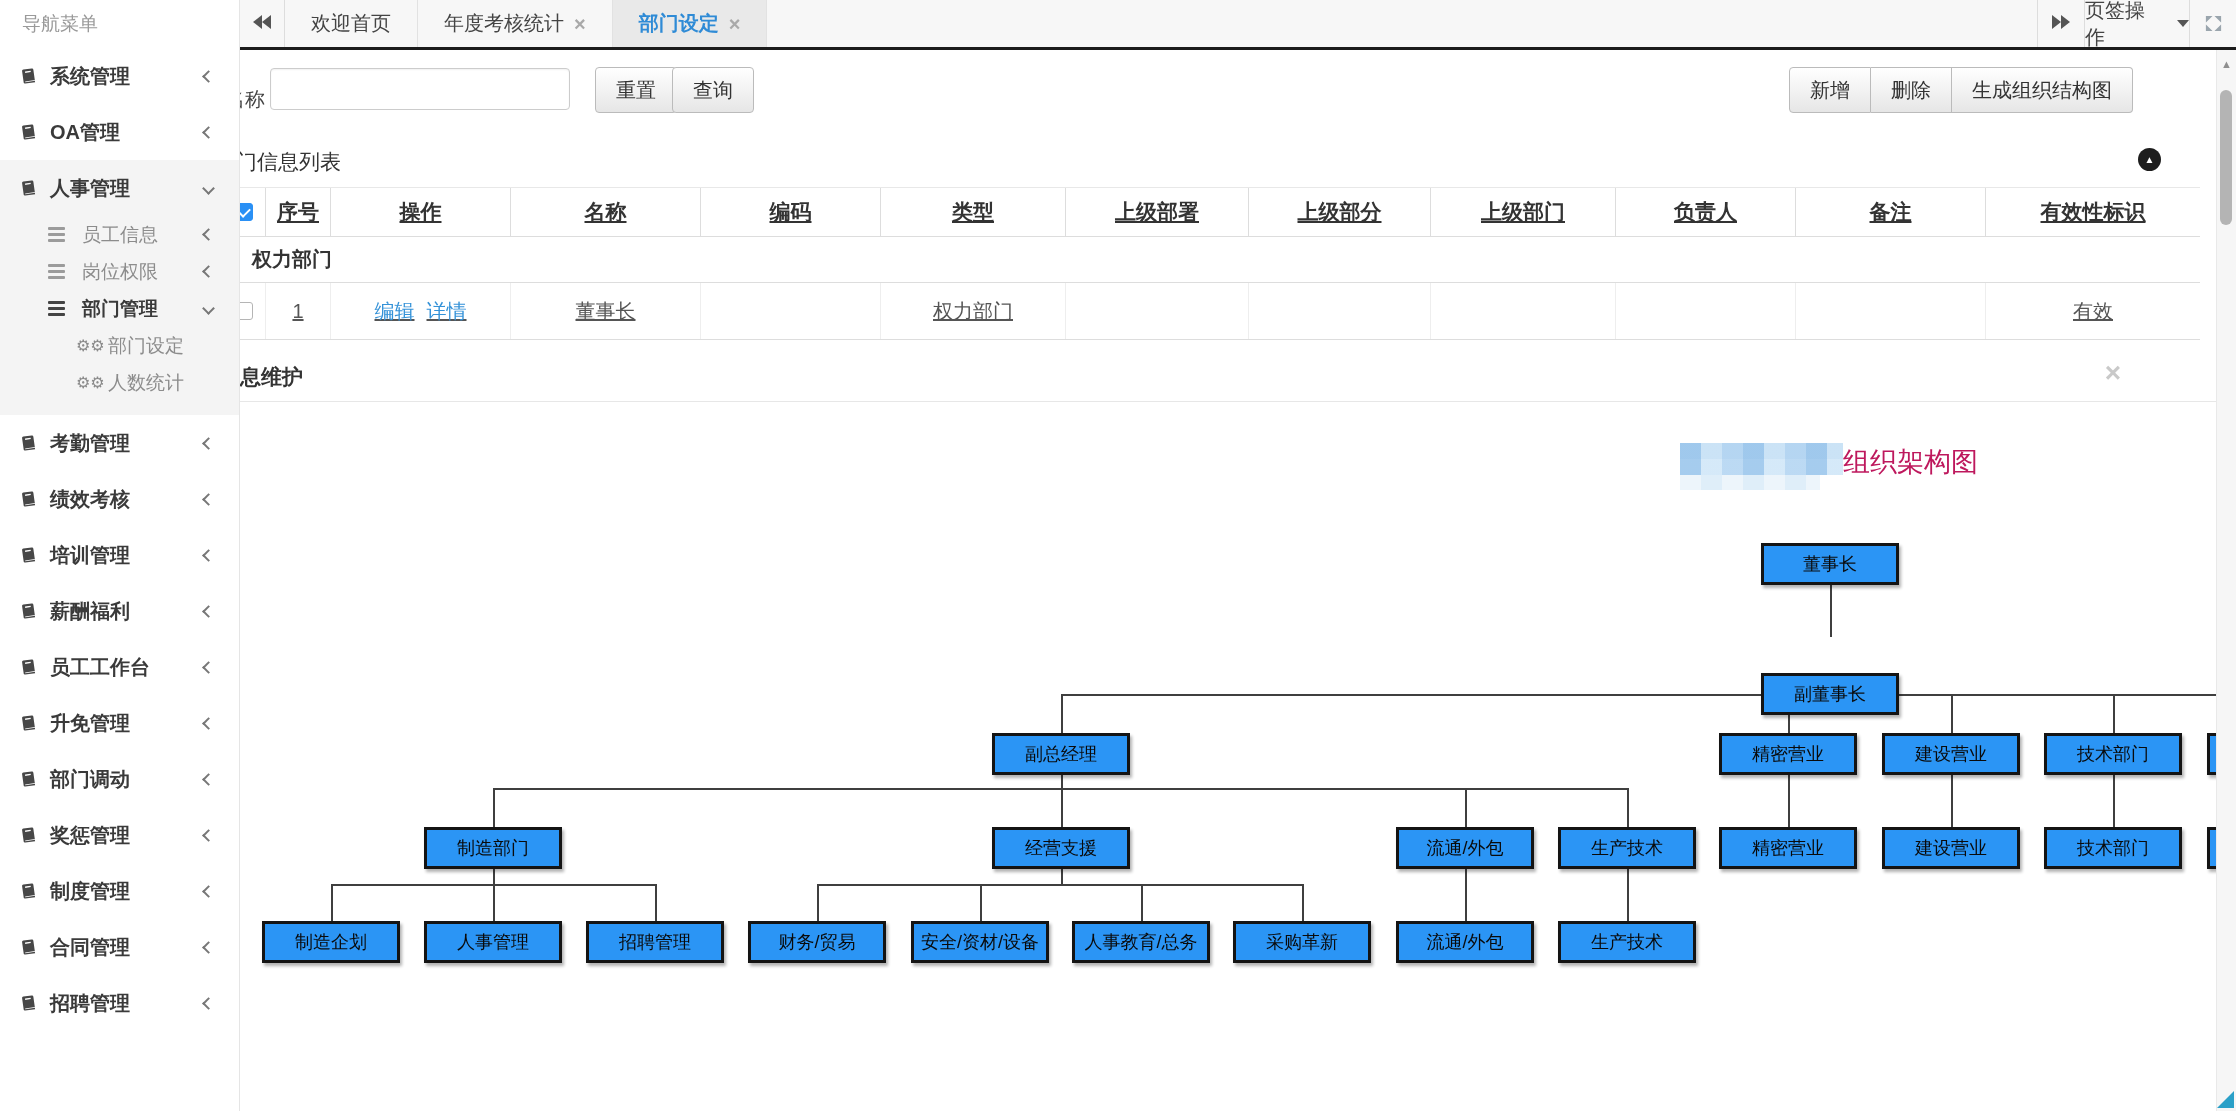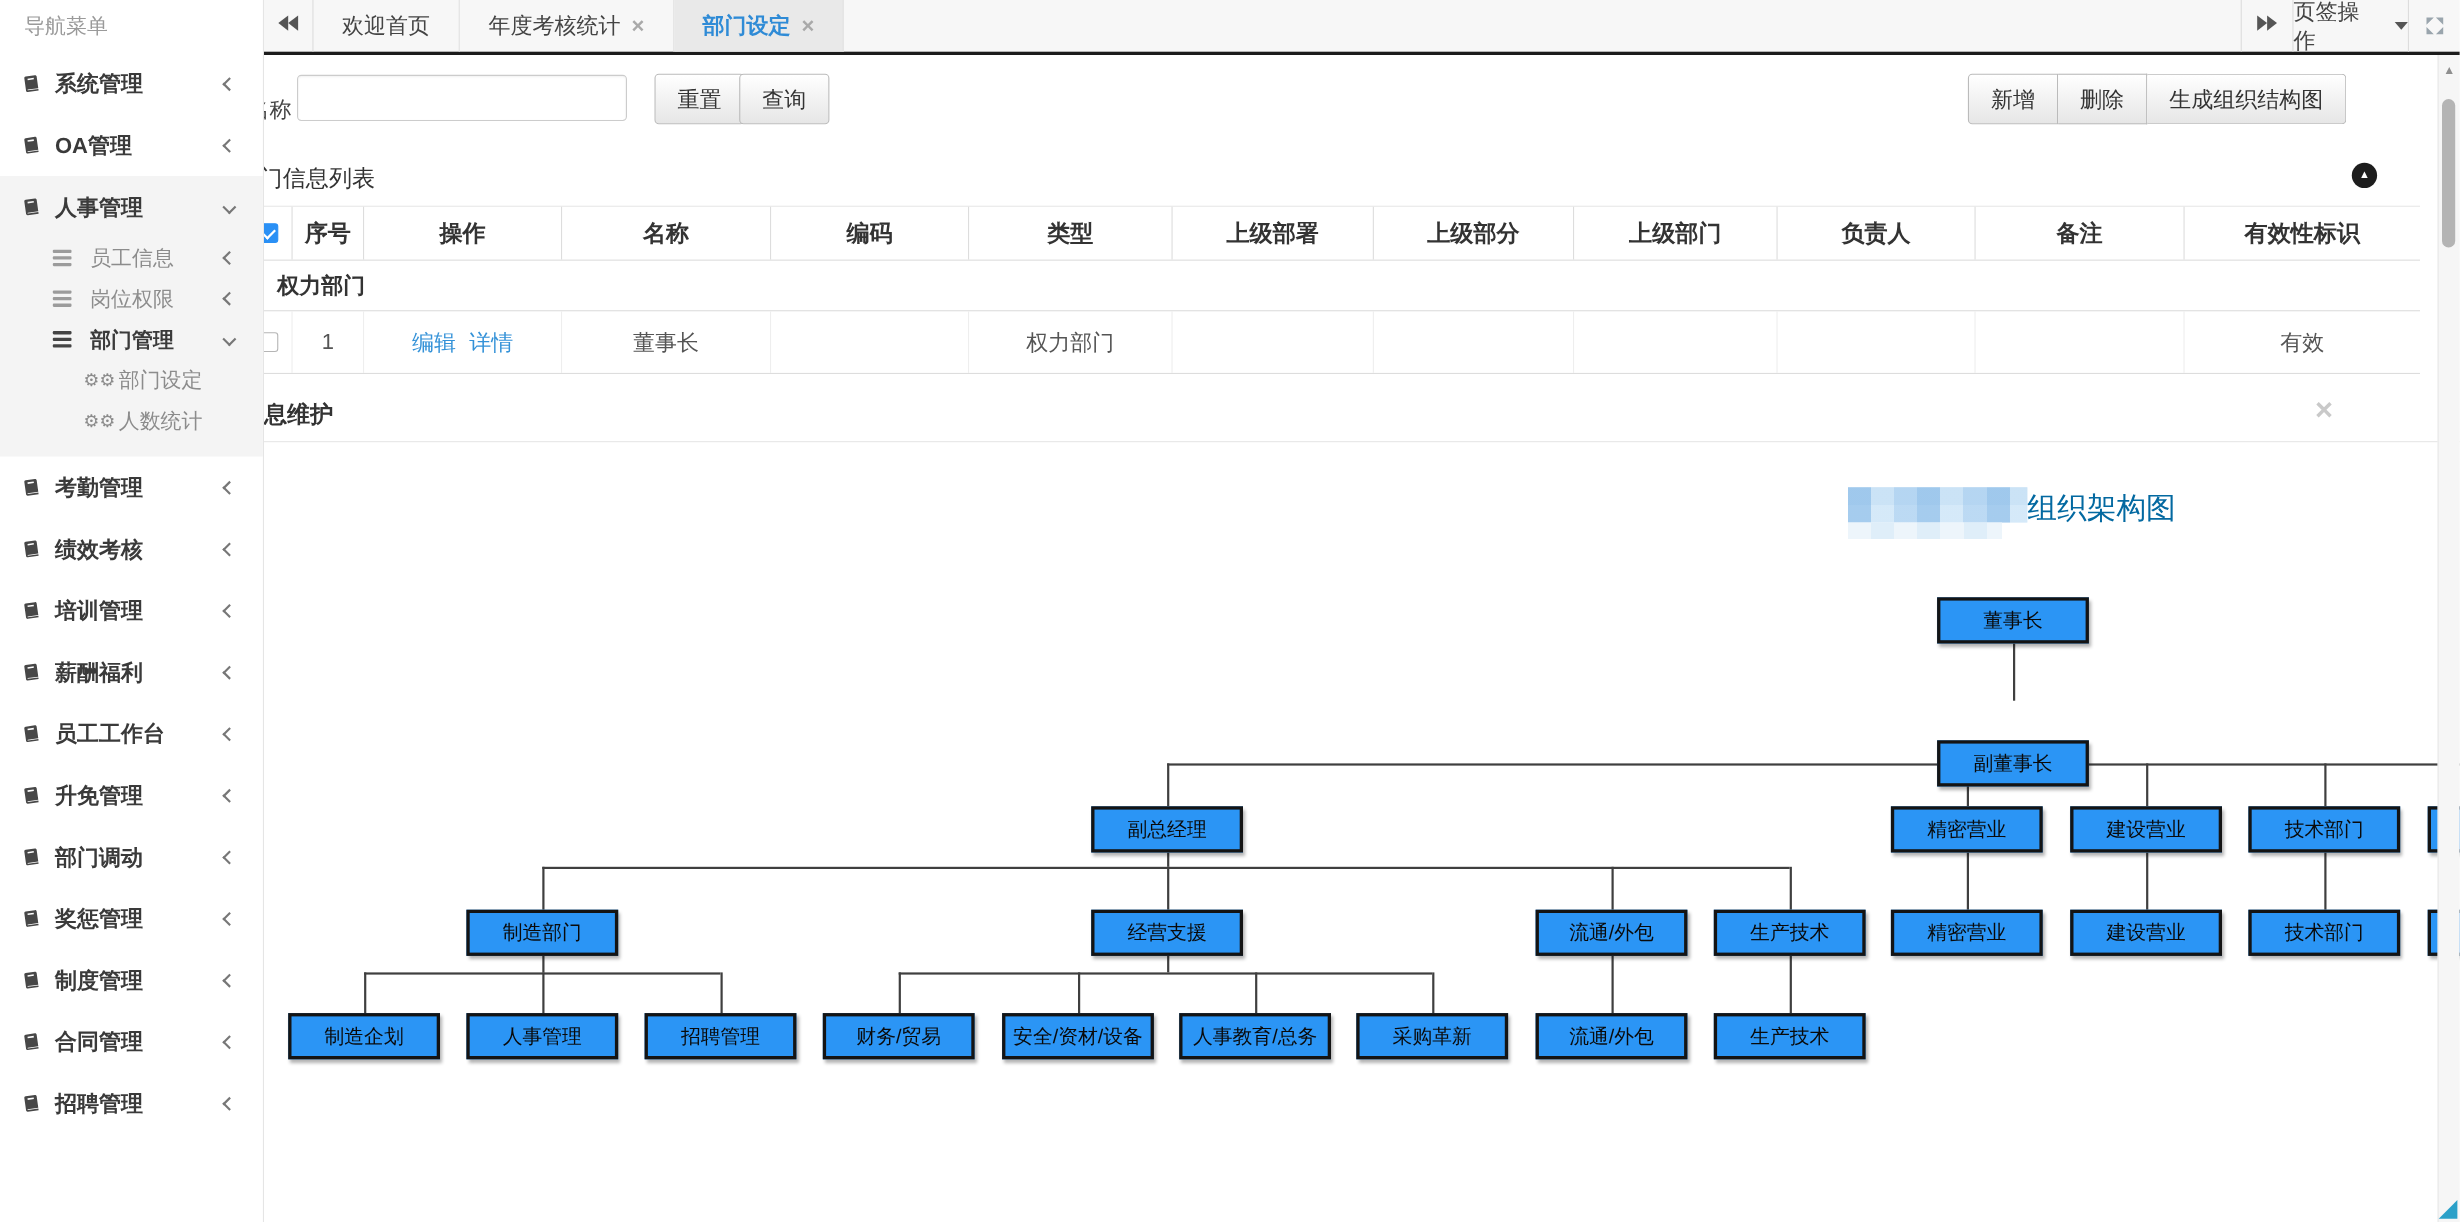--- a/index.html
+++ b/index.html
@@ -47,21 +47,21 @@
   .list-title-row{position:absolute;left:0;right:0;top:90px;height:46px;}
   .list-title{position:absolute;left:40px;top:8px;font-size:21px;color:#333;}
   .collapse-btn{position:absolute;right:75px;top:8px;width:23px;height:23px;background:#1d1d1d;color:#fff;
                 border-radius:50%;font-size:10px;line-height:23px;text-align:center;cursor:pointer;}
 
   .dtable{position:absolute;left:47px;top:137px;width:1978px;font-size:20px;}
   .trow{display:flex;align-items:center;box-sizing:border-box;}
   .trow.thead{height:50px;border-top:1px solid #e8e8e8;border-bottom:1px solid #ddd;font-weight:bold;color:#333;font-size:21px;}
   .trow.tgroup{height:46px;border-bottom:1px solid #ddd;font-weight:bold;color:#333;}
   .trow.tdata{height:57px;border-bottom:1px solid #ddd;color:#555;}
-  .tcell{display:flex;align-items:center;justify-content:center;height:100%;box-sizing:border-box;overflow:hidden;}
+  .tcell{display:flex;align-items:center;justify-content:center;height:100%;box-sizing:border-box;overflow:hidden;text-decoration:underline;}
   .thead .tcell{border-left:1px solid #ddd;}
   .tdata .tcell{border-left:1px solid #eee;}
   .thead .tcell:first-child,.tdata .tcell:first-child{border-left:none;}
   .tgroup .gcell{padding-left:30px;}
   .cbox{width:18px;height:18px;border-radius:3px;box-sizing:border-box;display:inline-block;position:relative;cursor:pointer;}
   .cbox.checked{background:#2a90f5;border:1px solid #2a90f5;}
   .cbox.checked::after{content:"";position:absolute;left:3px;top:4px;width:9px;height:5px;
        border-left:2px solid #fff;border-bottom:2px solid #fff;transform:rotate(-45deg);}
   .cbox.empty{background:#fff;border:1px solid #b5b5b5;}
   .rlink{color:#3492d8;cursor:pointer;margin:0 6px;}
@@ -72,21 +72,21 @@
 
   
   .org-area{position:absolute;left:0;right:0;top:350px;bottom:0;overflow:hidden;}
   .org-title{position:absolute;left:1505px;top:43px;white-space:nowrap;}
   .mosaic{display:inline-block;vertical-align:-4px;width:163px;height:32px;position:relative;
       background:
        repeating-linear-gradient(90deg, rgba(150,195,235,.75) 0 21px, rgba(215,235,250,.55) 21px 42px, rgba(178,212,242,.7) 42px 63px),
        repeating-linear-gradient(0deg, #d3e7f7 0 16px, #bcd9f1 16px 32px);}
   .mosaic::after{content:"";position:absolute;left:0;top:32px;width:140px;height:15px;
       background:repeating-linear-gradient(90deg,#edf5fb 0 21px,#dfeef9 21px 42px);}
-  .org-title-text{font-size:27px;color:#0369a1;}
+  .org-title-text{font-size:27px;color:#be185d;}
   .org-node{position:absolute;width:138px;height:42px;background:#2b95f5;border:3px solid #141414;
       box-shadow:2px 3px 3px rgba(0,0,0,.3);display:flex;align-items:center;justify-content:center;
       font-size:18px;color:#0a0a0a;box-sizing:border-box;white-space:nowrap;}
   .vl{position:absolute;width:2px;background:#3f3f3f;}
   .hl{position:absolute;height:2px;background:#3f3f3f;}
 
   
   .sidebar{position:absolute;left:0;top:0;width:240px;height:1111px;background:#fff;z-index:5;
            border-right:1px solid #e5e5e5;box-sizing:border-box;}
   .side-header{height:48px;display:flex;align-items:center;padding-left:22px;color:#9a9a9a;font-size:19px;}

